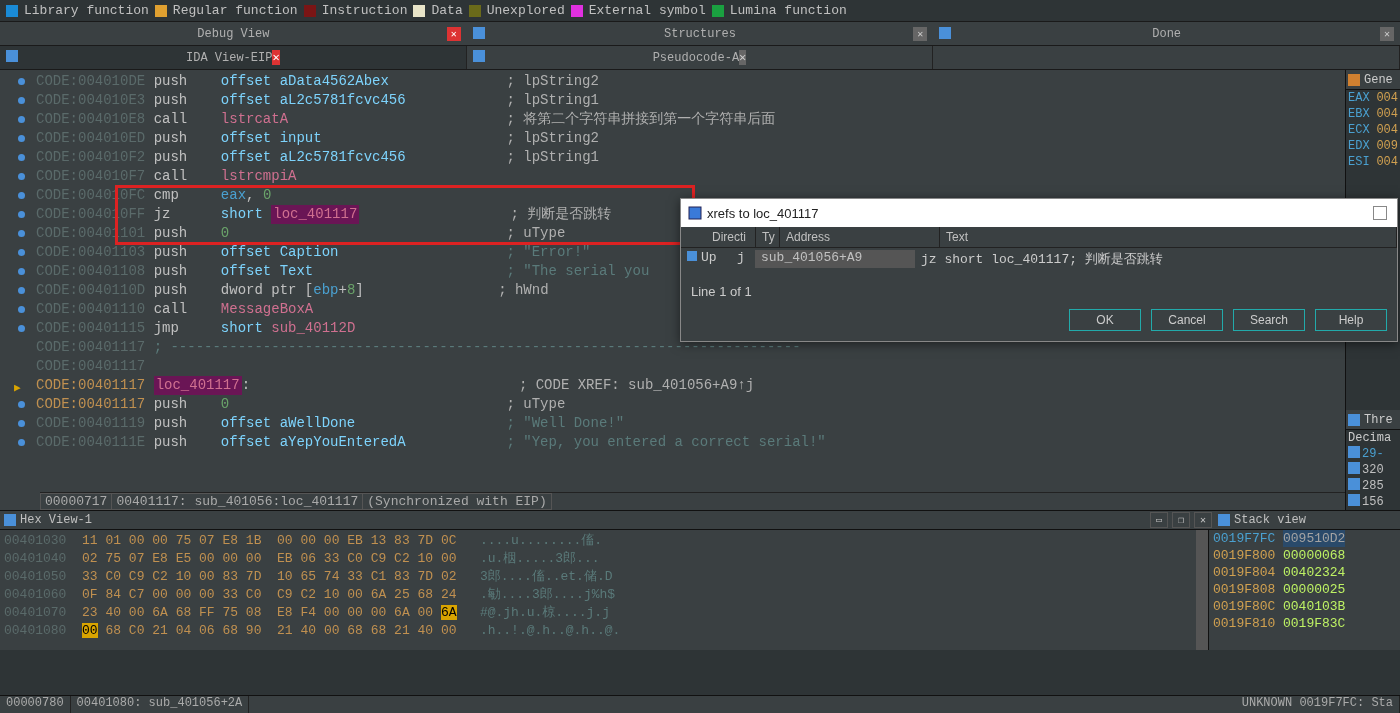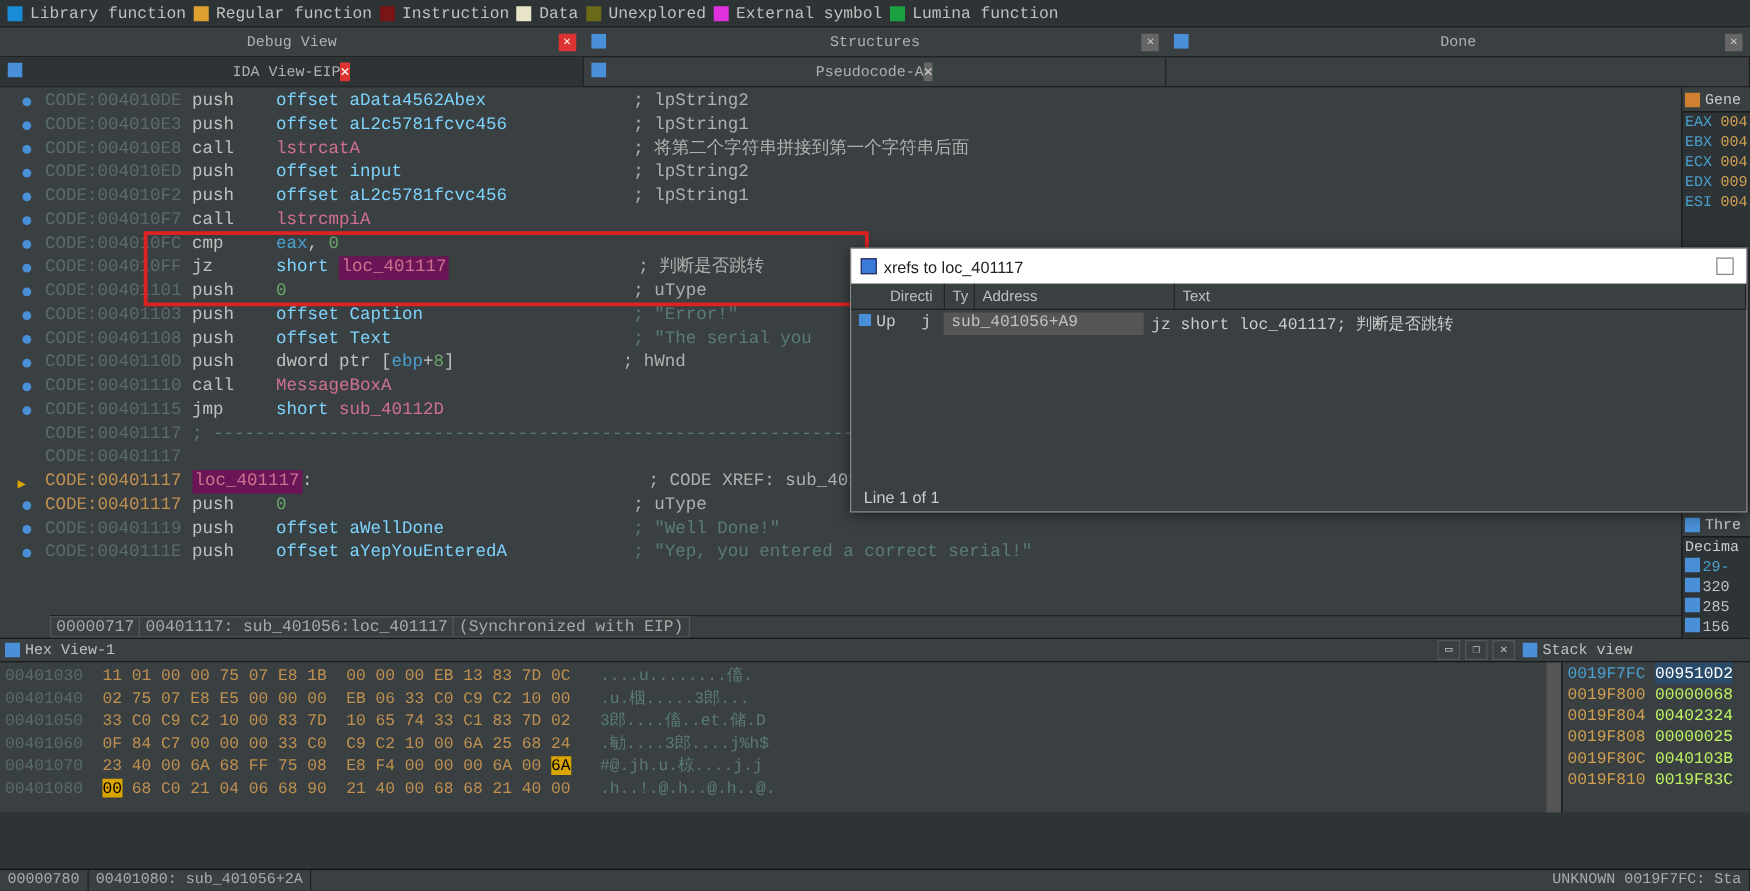--- a/index.html
+++ b/index.html
@@ -36,21 +36,21 @@
 .sync-bar span { padding:0 4px; border:1px solid #555; margin-right:-1px; background:#3a4042; }
 .rbox { position:absolute; border:3px solid #d22; pointer-events:none; }
 
 .rpane { width:55px; background:#2e3436; border-left:1px solid #111; display:flex; flex-direction:column; font-size:12px; }
 .rpane .hdr { display:flex; align-items:center; gap:4px; padding:2px; color:#ccc; background:#3a4042; border-bottom:1px solid #111; height:20px; }
 .rpane .row { display:flex; padding:0 2px; line-height:16px; }
 .rpane .reg { color:#4aa0d0; width:30px; }
 .rpane .val { color:#d0a050; }
 .rpane .val-b { color:#4aa0d0; }
 
-.xrefs { position:absolute; left:680px; top:198px; width:718px; height:212px; background:#3a4042; border:1px solid #888; box-shadow:0 2px 10px rgba(0,0,0,.5); z-index:50; display:flex; flex-direction:column; }
+.xrefs { position:absolute; left:680px; top:198px; width:718px; height:144px; background:#3a4042; border:1px solid #888; box-shadow:0 2px 10px rgba(0,0,0,.5); z-index:50; display:flex; flex-direction:column; }
 .xrefs .ttl { background:#fff; color:#222; display:flex; align-items:center; height:28px; padding:0 6px; font-family:Tahoma,sans-serif; font-size:13px; }
 .xrefs .ttl .sq { width:14px; height:14px; border:1px solid #888; margin-left:auto; margin-right:4px; }
 .xrefs .thead { display:flex; background:#3a4042; border-bottom:1px solid #222; font-family:Tahoma,sans-serif; font-size:12px;padding-left:25px; }
 .xrefs .thead div { padding:3px 6px; border-right:1px solid #222; }
 .xrefs .trow { display:flex; font-size:13px; padding:2px 0; }
 .xrefs .trow div { padding:0 6px; }
 .xrefs .trow .sel { background:#555; }
 .xrefs .foot { margin-top:auto; padding:4px; display:flex; flex-direction:column; gap:4px; }
 .xrefs .btns { display:flex; gap:10px; justify-content:flex-end; padding:6px; }
 .xrefs .btns button { width:72px; height:22px; background:#3a4042; border:1px solid #2aa; color:#ccc; font-family:Tahoma,sans-serif; font-size:12px; cursor:pointer; }
@@ -58,26 +58,26 @@
 .hex-hdr-bar { display:flex; align-items:center; background:#3a4042; height:20px; border-top:1px solid #111; border-bottom:1px solid #111; font-size:12px; padding:0 4px; }
 .hex-hdr-bar .r { margin-left:auto; display:flex; gap:4px; }
 .hex-hdr-bar .r div { width:18px; height:16px; border:1px solid #555; display:flex; align-items:center; justify-content:center; font-size:10px; cursor:pointer; }
 .hex { display:flex; height:120px; }
 .hex .dump { flex:1; background:#3a4042; padding:2px 4px; font-size:13px; line-height:18px; position:relative; }
 .hex .dump .hl { white-space:pre; }
 .h-a { color:#5a6a6a; }
 .h-b { color:#c09050; }
 .h-m { color:#5a7a7a; }
 .h-s { background:#d9a400; color:#000; }
-.stack { width:151px; background:#3a4042; border-left:1px solid #111; font-size:13px; }
+.stack { width:192px; background:#3a4042; border-left:1px solid #111; font-size:13px; }
 .stack .srow { display:flex; padding:0 4px; line-height:17px; }
 .stack .sa { color:#d0a050; width:70px; }
 .stack .sa-b { color:#4aa0d0; width:70px; }
 .stack .sv-r { color:#bef264; }
-.stack .sv-b { color:#ffffff; background:#2a4a6a; }
+.stack .sv-b { color:#a3a3a3; background:#2a4a6a; }
 
 .status { position:absolute; bottom:0; left:0; right:0; height:18px; background:#3a4042; border-top:1px solid #111; display:flex; font-size:12px; color:#aaa; }
 .status span { padding:0 6px; border-right:1px solid #222; }
 .status .r { margin-left:auto; }
 
 svg.ic-sq { width:12px; height:12px; }
 </style>
 </head>
 <body>
 
@@ -250,20 +250,26 @@
     <div style="width:14px"><svg width="10" height="10">
           <rect width="10" height="10" fill="#4a90d9"></rect>
         </svg></div>
     <div style="width:36px;color:#ccc">Up</div>
     <div style="width:24px;color:#ccc">j</div>
     <div style="width:160px" class="sel">sub_401056+A9</div>
     <div style="flex:1;color:#ccc">jz      short loc_401117; 判断是否跳转</div>
   </div>
   <div class="foot">
     <div style="padding:0 6px;color:#ccc;font-family:Tahoma,sans-serif;font-size:13px">Line 1 of 1</div>
+    <div class="btns" id="xbtns">
+        <button>OK</button>
+        <button>Cancel</button>
+        <button>Search</button>
+        <button>Help</button>
+      </div>
   </div>
 </div>
 
 <div class="hex-hdr-bar">
   <svg class="ic-sq" viewBox="0 0 12 12">
       <rect width="12" height="12" fill="#4a90d9"></rect>
     </svg>
   <span style="margin-left:4px">Hex View-1</span>
   <div class="r">
     <div>▭</div>

